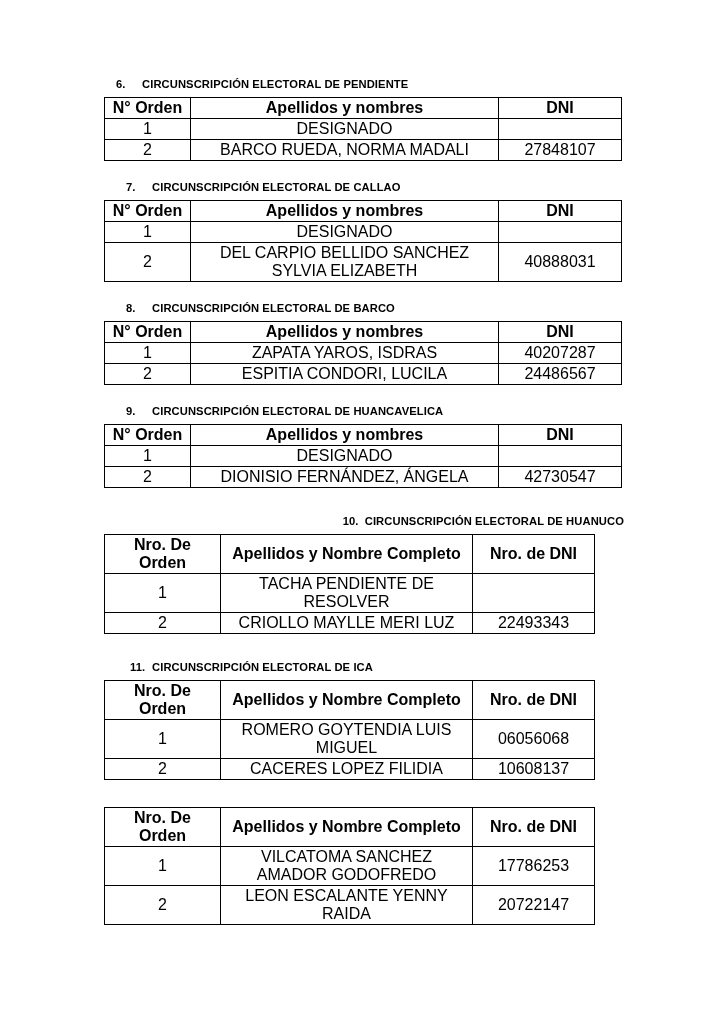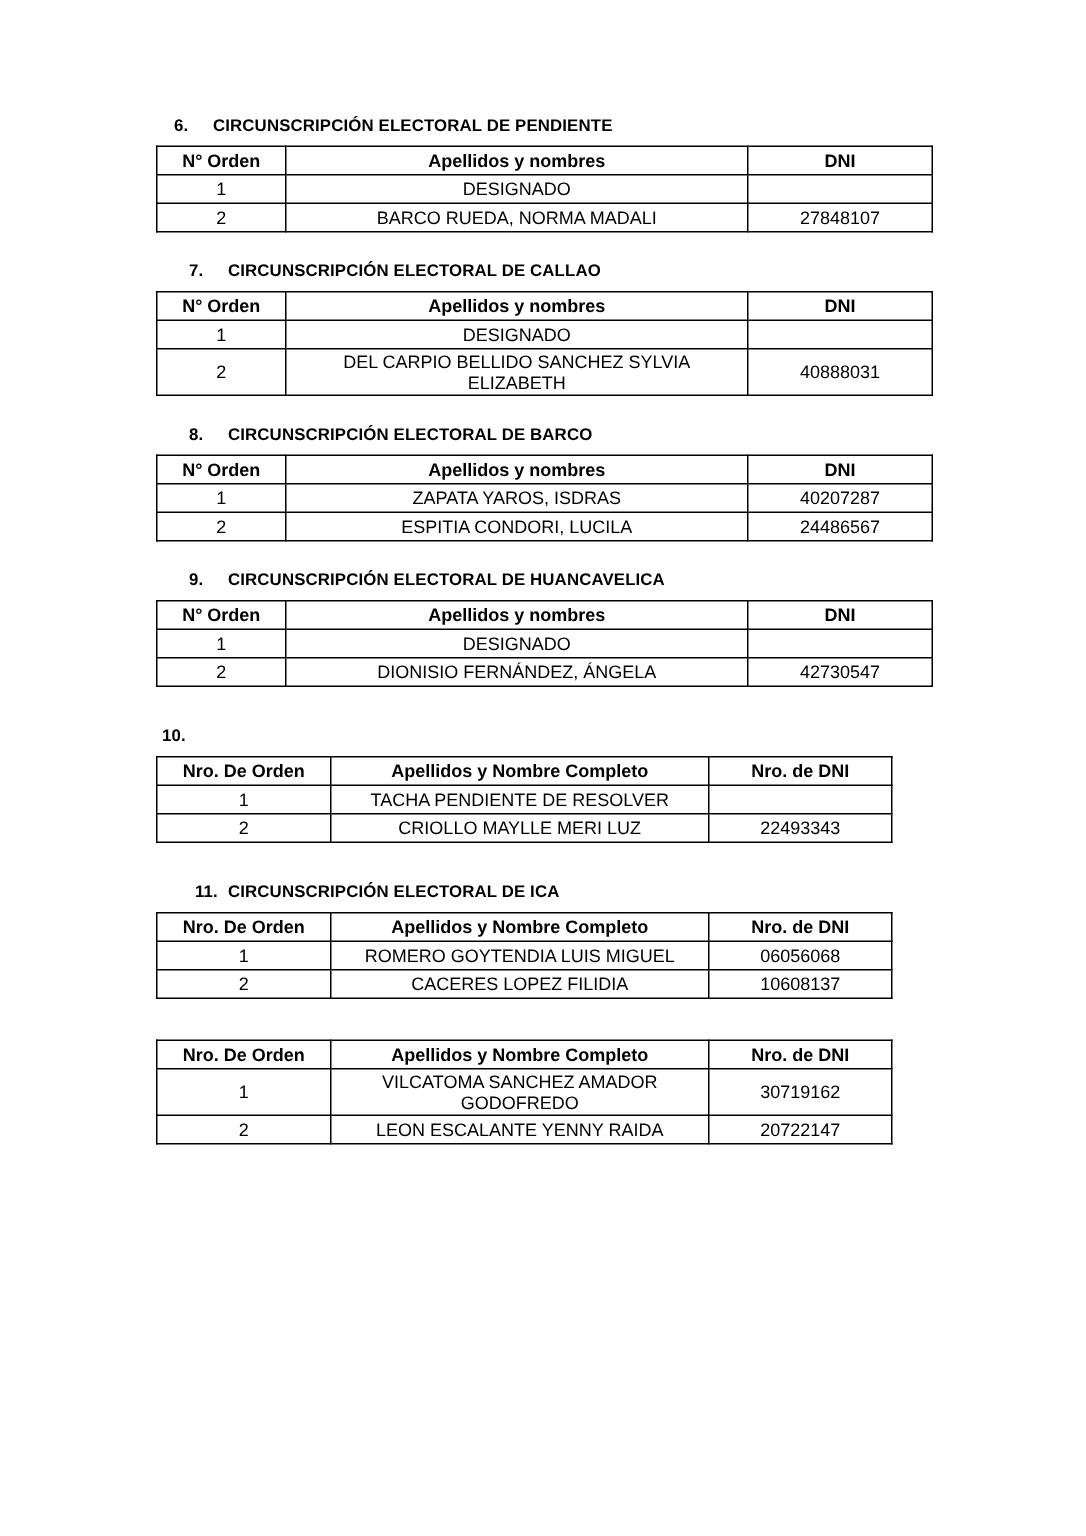--- a/index.html
+++ b/index.html
@@ -40,21 +40,21 @@
   .section-heading .num.wide {
     min-width: 22px;
   }
   .section-heading .title {
     white-space: nowrap;
   }
 
   table.people {
     border-collapse: collapse;
     table-layout: fixed;
-    font-size: 12px;
+    font-size: 16px;
   }
   table.people td, table.people th {
     border: 1px solid #000000;
     padding: 1px 4px;
     height: 16px;
     vertical-align: middle;
     font-weight: normal;
   }
   table.people th {
     font-weight: bold;
@@ -74,21 +74,21 @@
   
   .styleB table.people { width: 490px; margin-left: 0; }
   .styleB .col-orden { width: 116px; }
   .styleB .col-nombre { width: 252px; }
   .styleB .col-dni { width: 122px; }
 
   .gap-sm { height: 20px; }
   .gap-md { height: 27px; }
   .heading-indent-1 { padding-left: 12px; }
   .heading-indent-2 { padding-left: 22px; }
-  .heading-indent-3 { padding-left: 4px; }
+  .heading-indent-3 { padding-left: 4px; justify-content: flex-end; }
   .heading-indent-4 { padding-left: 26px; }
 </style>
 </head>
 <body>
 
 <div class="page">
 
   <div class="section styleA">
     <div class="section-heading heading-indent-1">
       <span class="num">6.</span>
@@ -225,20 +225,21 @@
         </tr>
       </tbody>
     </table>
   </div>
 
   <div class="gap-md"></div>
 
   <div class="section styleB">
     <div class="section-heading heading-indent-3">
       <span class="num wide">10.</span>
+      <span class="title">CIRCUNSCRIPCIÓN ELECTORAL DE HUANUCO</span>
     </div>
     <table class="people">
       <colgroup>
           <col class="col-orden">
           <col class="col-nombre">
           <col class="col-dni">
         </colgroup>
       <thead>
         <tr>
           <th class="c-orden">Nro. De Orden</th>
@@ -309,21 +310,21 @@
         <tr>
           <th class="c-orden">Nro. De Orden</th>
           <th class="c-nombre">Apellidos y Nombre Completo</th>
           <th class="c-dni">Nro. de DNI</th>
         </tr>
       </thead>
       <tbody>
         <tr>
           <td class="c-orden">1</td>
           <td class="c-nombre">VILCATOMA SANCHEZ AMADOR GODOFREDO</td>
-          <td class="c-dni">30719162</td>
+          <td class="c-dni">17786253</td>
         </tr>
         <tr>
           <td class="c-orden">2</td>
           <td class="c-nombre">LEON ESCALANTE YENNY RAIDA</td>
           <td class="c-dni">20722147</td>
         </tr>
       </tbody>
     </table>
   </div>
 

